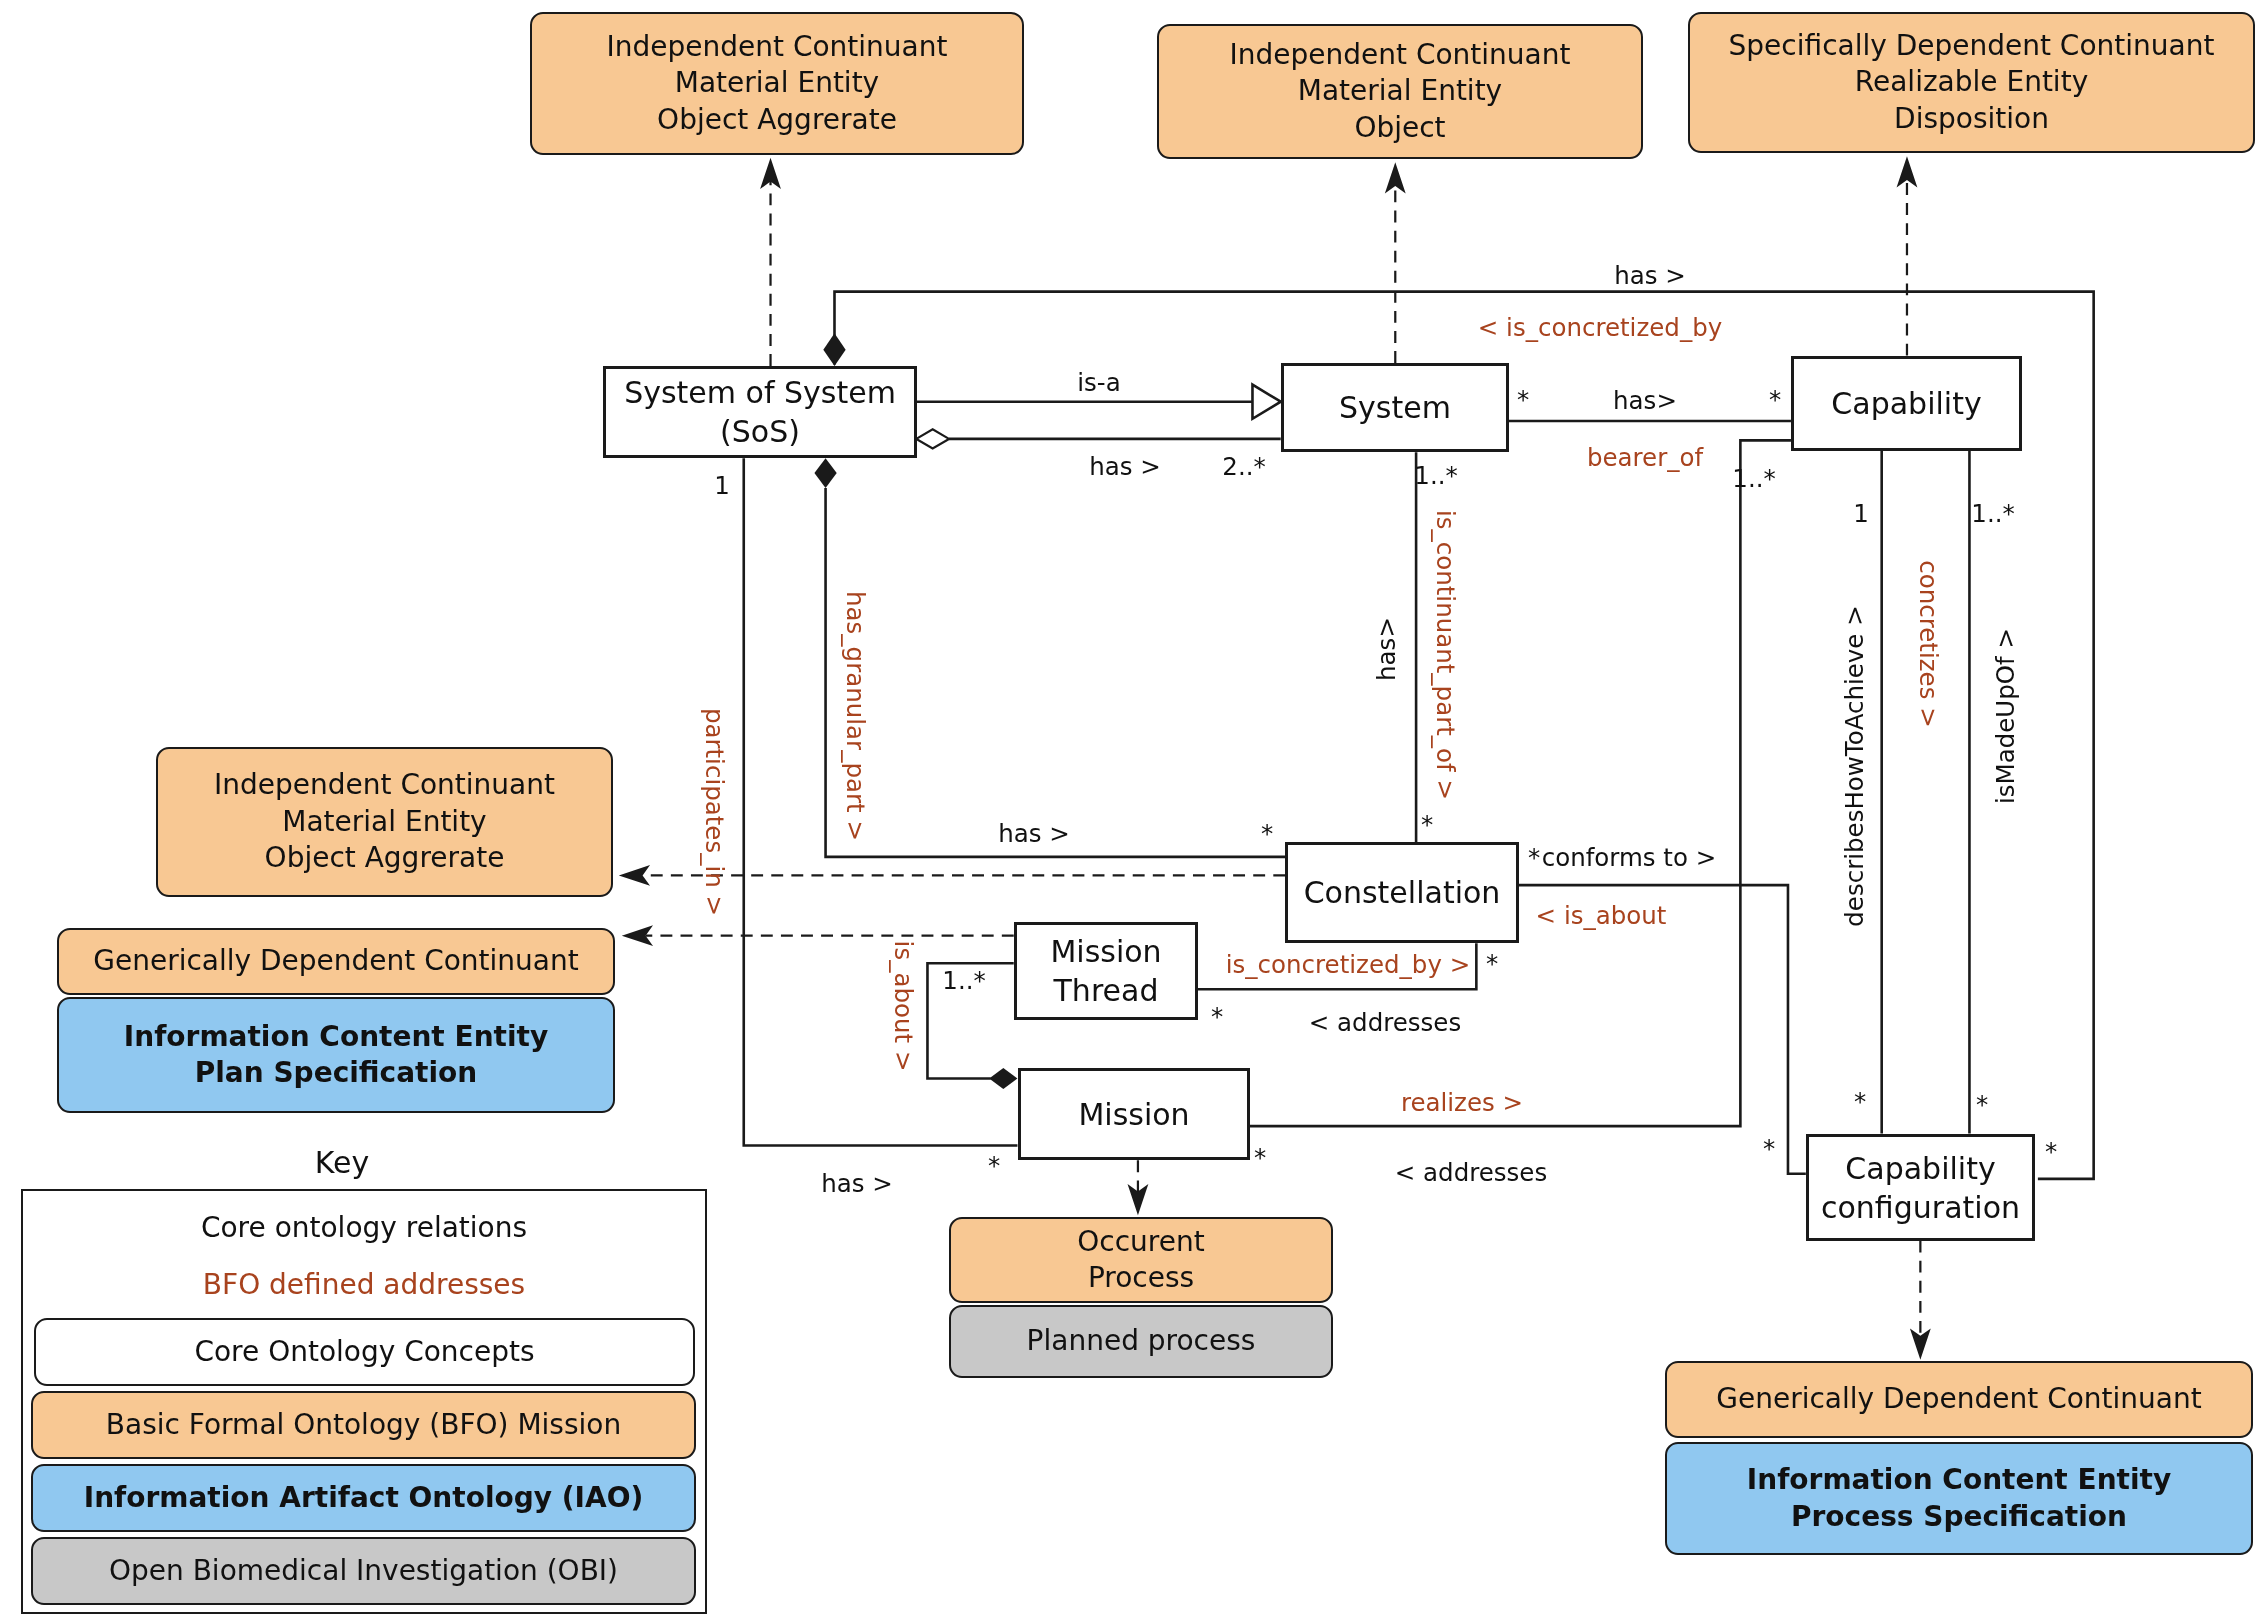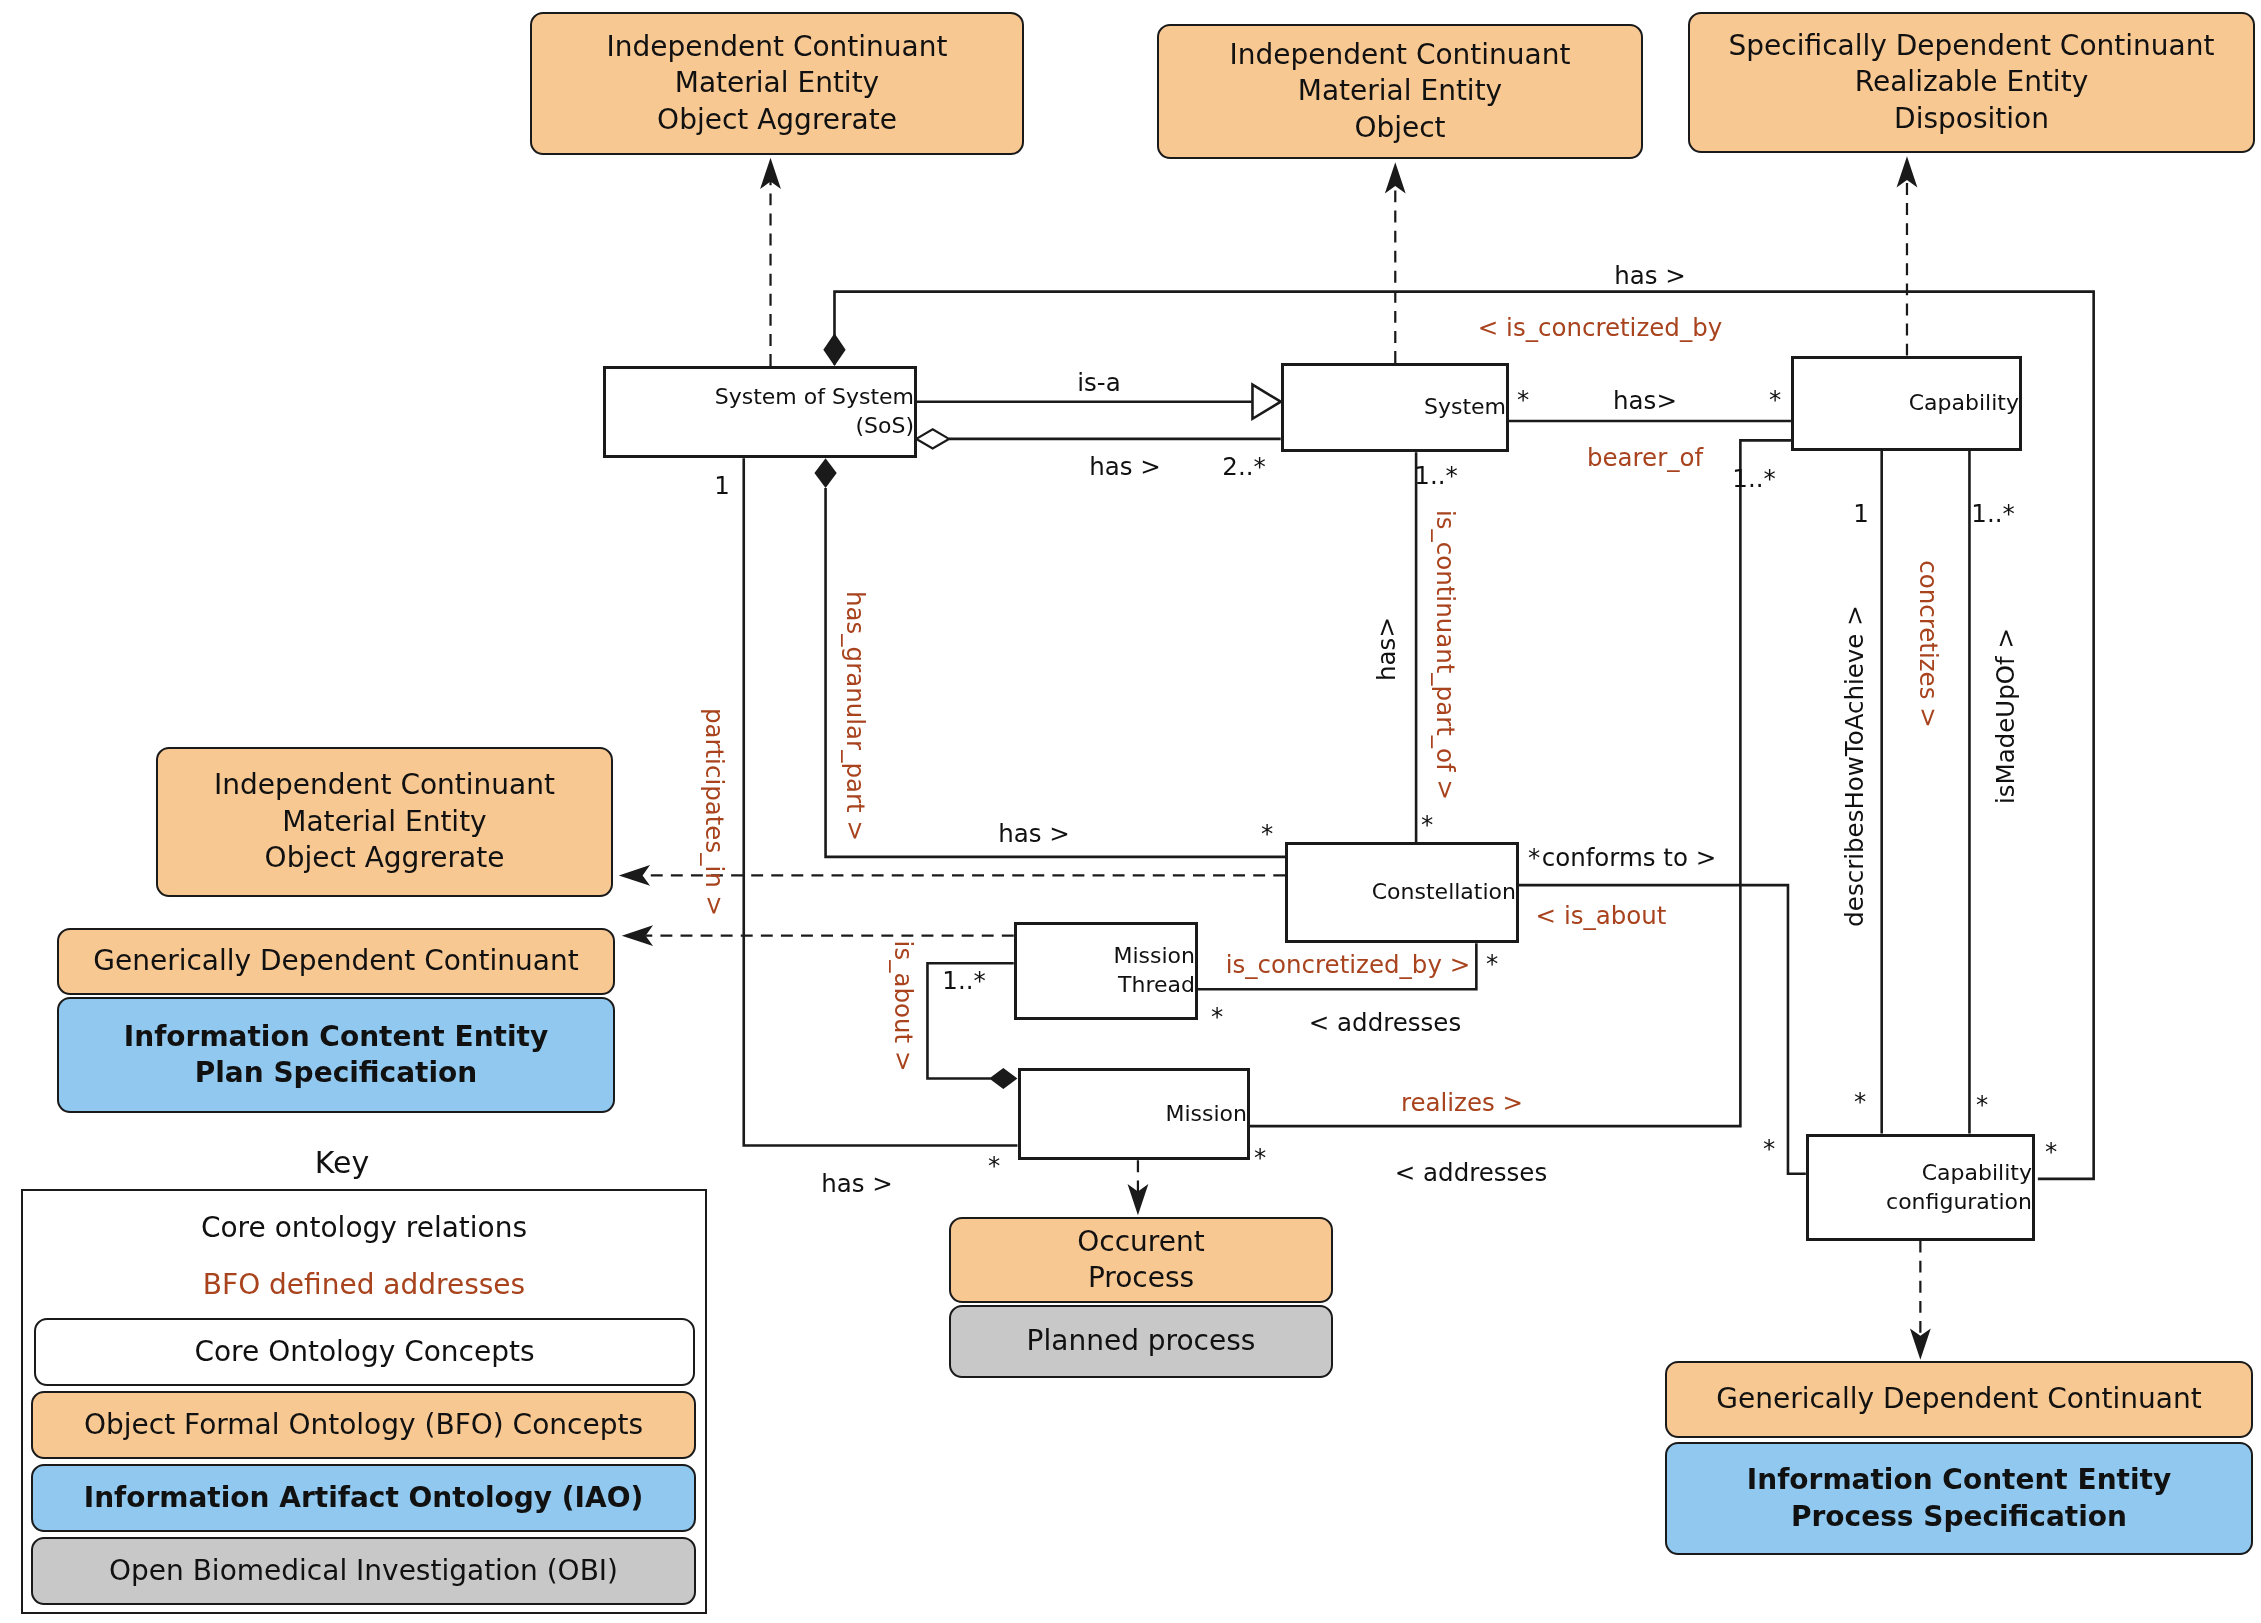--- a/index.html
+++ b/index.html
@@ -14,21 +14,21 @@
   .canvas svg{position:absolute;left:0;top:0;}
   .node{
     position:absolute; box-sizing:border-box; border:2.2px solid #1a1a1a;
     display:flex; flex-direction:column; align-items:center; justify-content:center;
     text-align:center; line-height:1.3; font-size:28px; background:var(--core);
   }
   .node.rounded{border-radius:13px;}
   .node.bfo{background:var(--bfo);}
   .node.iao{background:var(--iao);font-weight:bold;}
   .node.obi{background:var(--obi);}
-  .node.core{border-width:3px; font-size:22px;align-items:flex-end;}
+  .node.core{border-width:3px; font-size:30px;}
   .lbl{
     position:absolute; white-space:nowrap; font-size:24.5px;
     transform:translate(-50%,-50%); color:var(--ink);
   }
   .lbl.brown{color:var(--brown);}
   .lbl.big{font-size:30px;}
   .vlab{
     position:absolute; white-space:nowrap; font-size:24.5px;
     writing-mode:vertical-rl; transform:translate(-50%,-50%); color:var(--ink);
   }
@@ -223,21 +223,21 @@
   <div class="vlab up" style="left:2005px;top:716px;">isMadeUpOf &gt;</div>
 
   <div class="lbl big" style="left:342px;top:1162px;">Key</div>
   <div class="keybox" style="left:21px;top:1189px;width:686px;height:425px;"></div>
   <div class="lbl" style="left:364px;top:1227px;font-size:28px;">Core ontology relations</div>
   <div class="lbl brown" style="left:364px;top:1284px;font-size:28px;">BFO defined addresses</div>
   <div class="node rounded" style="left:34px;top:1318px;width:661px;height:68px;">
     <div>Core Ontology Concepts</div>
   </div>
   <div class="node bfo rounded" style="left:31px;top:1391px;width:665px;height:68px;">
-    <div>Object Formal Ontology (BFO) Concepts</div>
+    <div>Basic Formal Ontology (BFO) Mission</div>
   </div>
   <div class="node iao rounded" style="left:31px;top:1464px;width:665px;height:68px;">
     <div>Information Artifact Ontology (IAO)</div>
   </div>
   <div class="node obi rounded" style="left:31px;top:1537px;width:665px;height:68px;">
     <div>Open Biomedical Investigation (OBI)</div>
   </div>
 
 </div>
 

